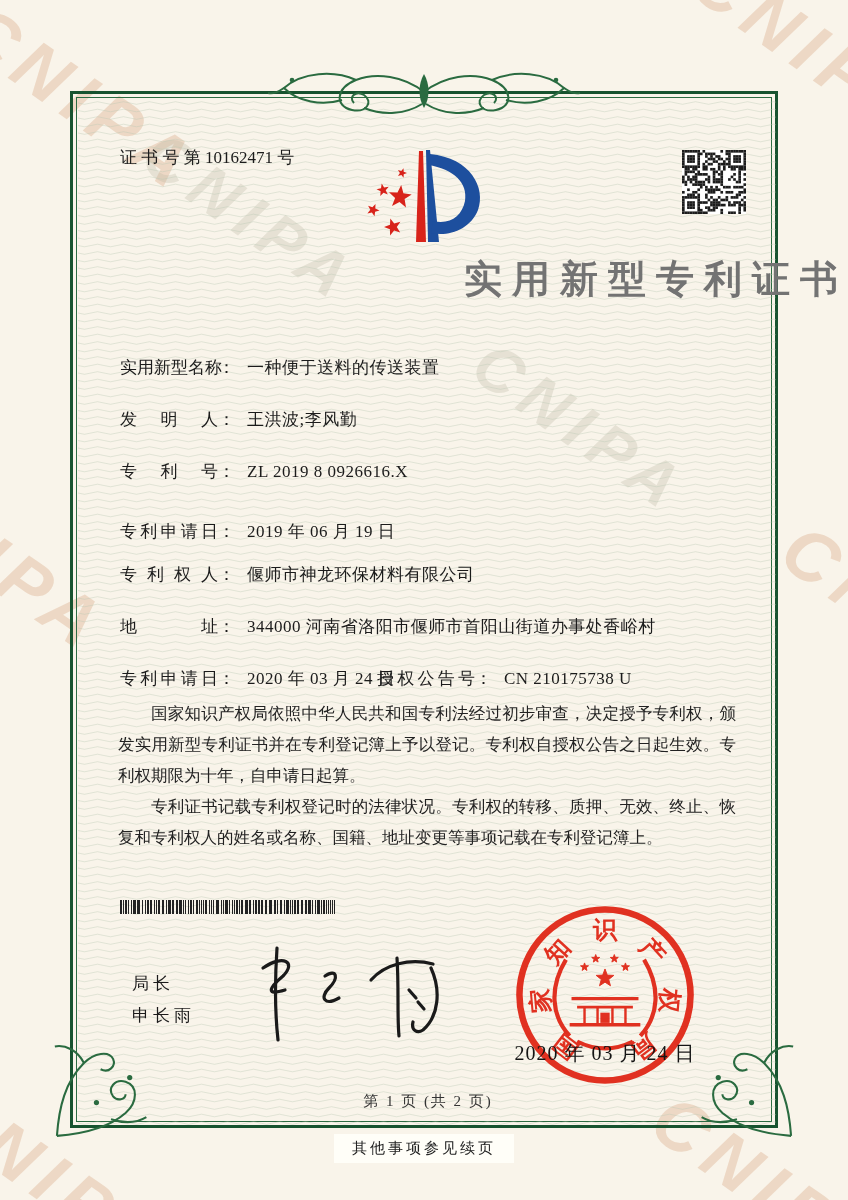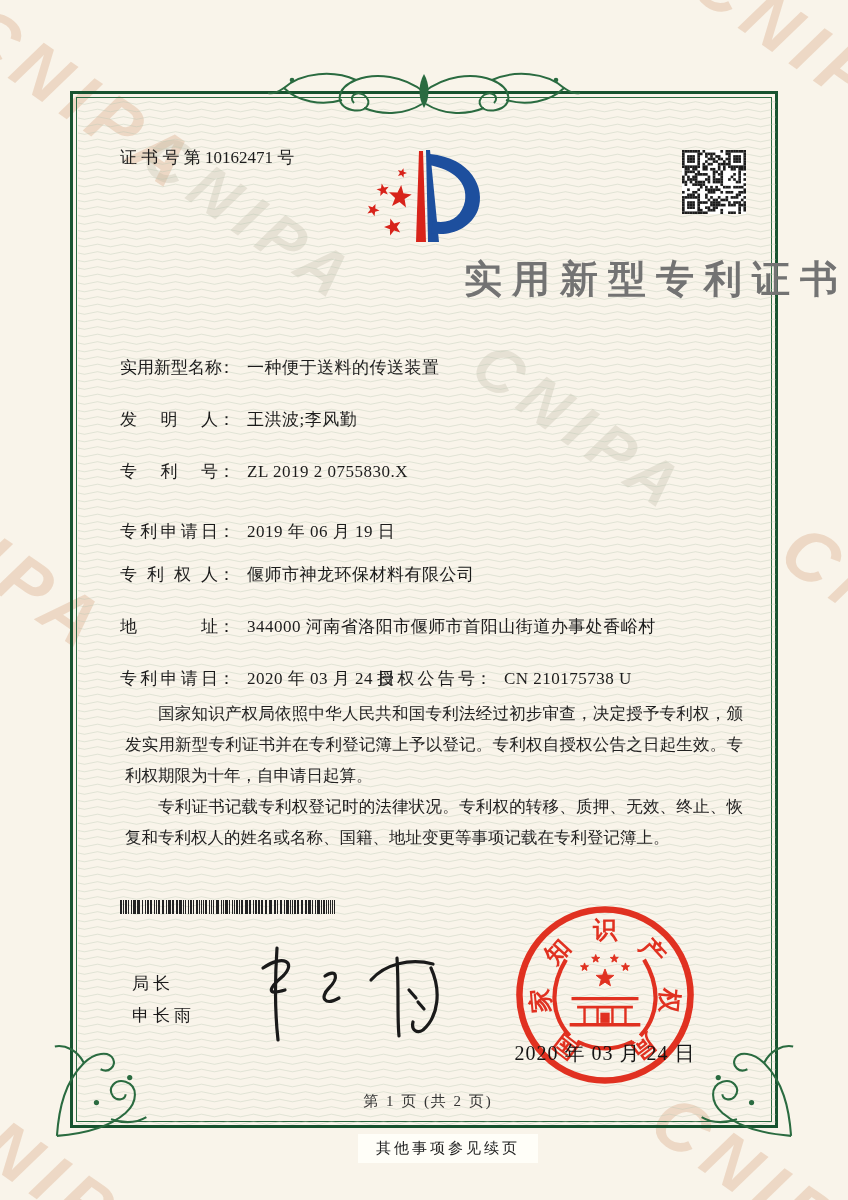--- a/index.html
+++ b/index.html
@@ -20,28 +20,28 @@
   .ornament{position:absolute;z-index:2;}
   
   .ct{position:absolute;z-index:3;}
   .cert-no{left:120px;top:146px;font-size:17px;}
   .title{left:0;right:0;top:254px;text-align:right;font-size:38px;font-weight:700;
          letter-spacing:10px;color:#737373;}
   .field{left:120px;font-size:17px;line-height:24px;white-space:nowrap;}
   .flabel{display:inline-block;width:98px;text-align:justify;text-align-last:justify;vertical-align:top;}
   .fvalue{margin-left:12px;letter-spacing:0.5px;}
   .field2{left:377px;}
-  .body-text{left:118px;width:618px;font-size:16.5px;line-height:31px;text-align:justify;color:#222;margin-left:7px;}
+  .body-text{left:118px;width:618px;font-size:16.5px;line-height:31px;text-align:justify;color:#222;}
   .body-text p{margin:0;text-indent:2em;}
   .sig-label{left:132px;font-size:17px;letter-spacing:4px;}
   .seal-date{left:505px;top:1040px;width:200px;text-align:center;font-size:20px;
              letter-spacing:1px;color:#141414;z-index:5;}
   .page-num{left:0;right:0;top:1092px;text-align:center;font-size:15px;letter-spacing:2px;color:#333;margin-left:8px;}
   .note-box{left:50%;transform:translateX(-50%);top:1134px;background:#fffef8;
-            padding:5px 18px;font-size:15px;letter-spacing:3px;color:#222;z-index:2;margin-left:24px;}
+            padding:5px 18px;font-size:15px;letter-spacing:3px;color:#222;z-index:2;}
   .seal-svg{left:512px;top:902px;z-index:4;opacity:0.92;}
   .sig-svg{left:225px;top:938px;z-index:3;}
   .logo-svg{left:346px;top:138px;}
   .qr-svg{left:682px;top:150px;}
   .bar-svg{left:120px;top:900px;}
 </style>
 </head>
 <body>
 
 <div class="page">
@@ -432,21 +432,21 @@
 
   <div class="ct title">实用新型专利证书</div>
 
   <div class="ct field" style="top:356px">
     <span class="flabel">实用新型名称</span><span>：</span><span class="fvalue">一种便于送料的传送装置</span>
   </div>
   <div class="ct field" style="top:408px">
     <span class="flabel">发明人</span><span>：</span><span class="fvalue">王洪波;李风勤</span>
   </div>
   <div class="ct field" style="top:460px">
-    <span class="flabel">专利号</span><span>：</span><span class="fvalue">ZL 2019 2 0755830.X</span>
+    <span class="flabel">专利号</span><span>：</span><span class="fvalue">ZL 2019 8 0926616.X</span>
   </div>
   <div class="ct field" style="top:520px">
     <span class="flabel">专利申请日</span><span>：</span><span class="fvalue">2019 年 06 月 19 日</span>
   </div>
   <div class="ct field" style="top:563px">
     <span class="flabel">专利权人</span><span>：</span><span class="fvalue">偃师市神龙环保材料有限公司</span>
   </div>
   <div class="ct field" style="top:615px">
     <span class="flabel">地址</span><span>：</span><span class="fvalue">344000  河南省洛阳市偃师市首阳山街道办事处香峪村</span>
   </div>

